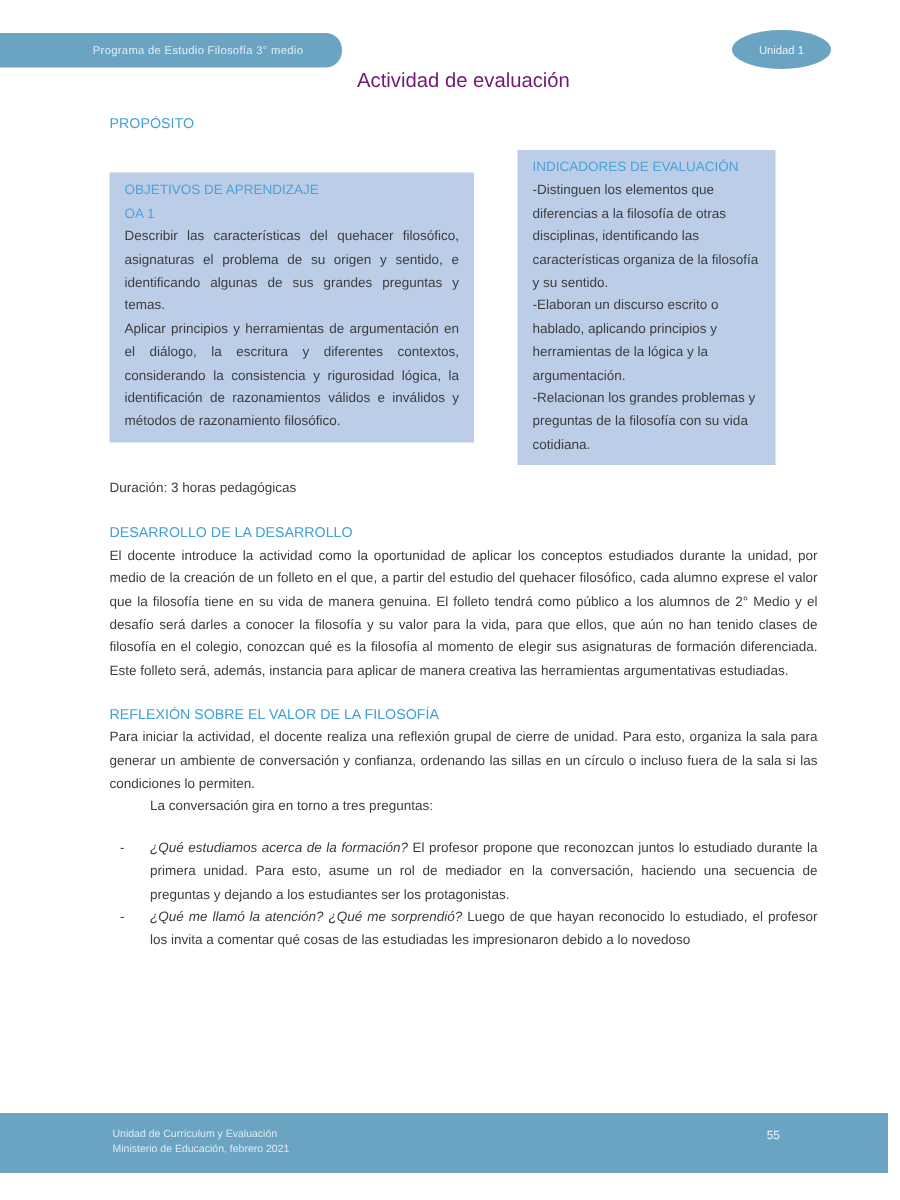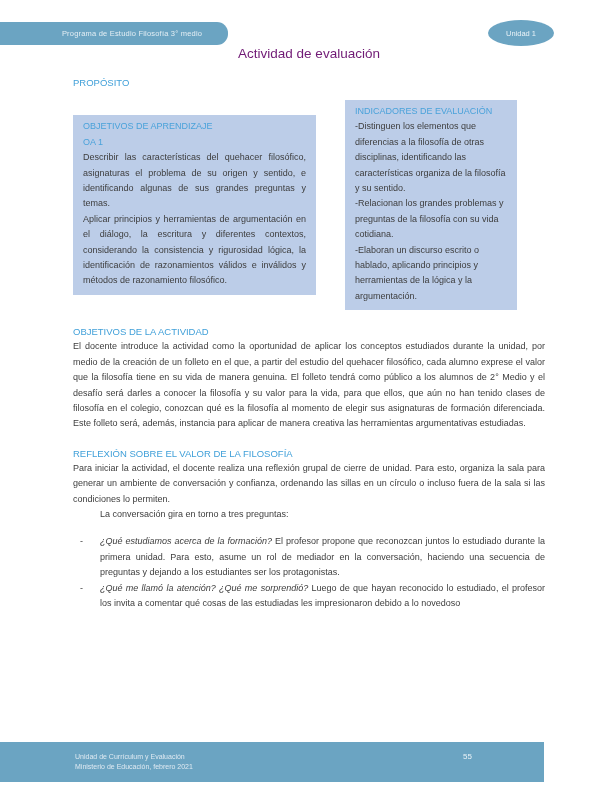--- a/index.html
+++ b/index.html
@@ -118,21 +118,21 @@
     font-size: 9px;
     line-height: 15.4px;
     text-align: justify;
   }
   .bullet em { font-style: italic; }
   
   .footer {
     position: absolute;
     left: 0;
     top: 742px;
-    width: 544px;
+    width: 592px;
     height: 40px;
     background: #6ba4c2;
     display: flex;
     align-items: center;
   }
   .footer-left {
     margin-left: 75px;
     font-size: 7px;
     line-height: 10.5px;
     color: #dfeaf2;
@@ -165,27 +165,28 @@
     <div class="boxes">
       <div class="box box-left">
         <div class="box-heading">OBJETIVOS DE APRENDIZAJE</div>
         <div class="oa-code">OA 1</div>
         <p>Describir las características del quehacer filosófico, asignaturas el problema de su origen y sentido, e identificando algunas de sus grandes preguntas y temas.</p>
         <p>Aplicar principios y herramientas de argumentación en el diálogo, la escritura y diferentes contextos, considerando la consistencia y rigurosidad lógica, la identificación de razonamientos válidos e inválidos y métodos de razonamiento filosófico.</p>
       </div>
       <div class="box box-right">
         <div class="box-heading">INDICADORES DE EVALUACIÓN</div>
         <p>-Distinguen los elementos que diferencias a la filosofía de otras disciplinas, identificando las características organiza de la filosofía y su sentido.</p>
+        <p>-Elaboran un discurso escrito o hablado, aplicando principios y herramientas de la lógica y la argumentación.</p>
         <p>-Relacionan los grandes problemas y preguntas de la filosofía con su vida cotidiana.</p>
-        <p>-Elaboran un discurso escrito o hablado, aplicando principios y herramientas de la lógica y la argumentación.</p>
       </div>
     </div>
 
-
-    <h2 class="sec">OBJETIVOS DE LA ACTIVIDAD</h2>
+    <p class="duracion">Duración: 3 horas pedagógicas</p>
+
+    <h2 class="sec">DESARROLLO DE LA DESARROLLO</h2>
     <p class="body">El docente introduce la actividad como la oportunidad de aplicar los conceptos estudiados durante la unidad, por medio de la creación de un folleto en el que, a partir del estudio del quehacer filosófico, cada alumno exprese el valor que la filosofía tiene en su vida de manera genuina. El folleto tendrá como público a los alumnos de 2° Medio y el desafío será darles a conocer la filosofía y su valor para la vida, para que ellos, que aún no han tenido clases de filosofía en el colegio, conozcan qué es la filosofía al momento de elegir sus asignaturas de formación diferenciada. Este folleto será, además, instancia para aplicar de manera creativa las herramientas argumentativas estudiadas.</p>
 
     <h2 class="sec">REFLEXIÓN SOBRE EL VALOR DE LA FILOSOFÍA</h2>
     <p class="body">Para iniciar la actividad, el docente realiza una reflexión grupal de cierre de unidad. Para esto, organiza la sala para generar un ambiente de conversación y confianza, ordenando las sillas en un círculo o incluso fuera de la sala si las condiciones lo permiten.</p>
     <p class="lead">La conversación gira en torno a tres preguntas:</p>
 
     <div class="bullet">
       <span class="dash">-</span>
       <p><em>¿Qué estudiamos acerca de la formación?</em> <span>El profesor propone que reconozcan juntos lo estudiado durante la primera unidad. Para esto, asume un rol de mediador en la conversación, haciendo una secuencia de preguntas y dejando a los estudiantes ser los protagonistas.</span></p>
     </div>

